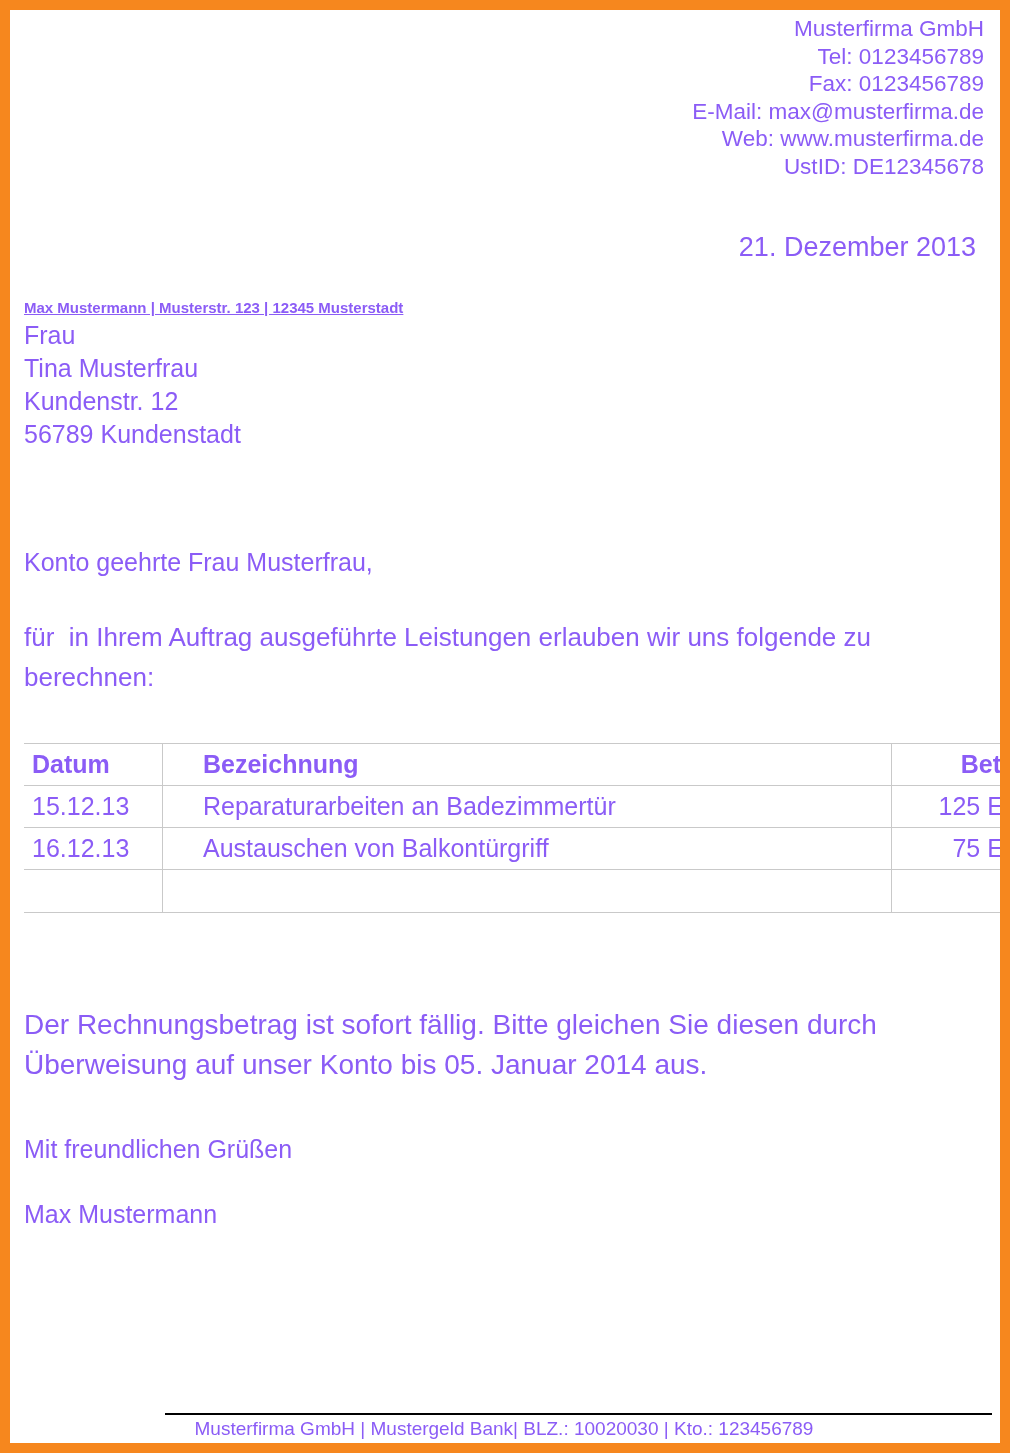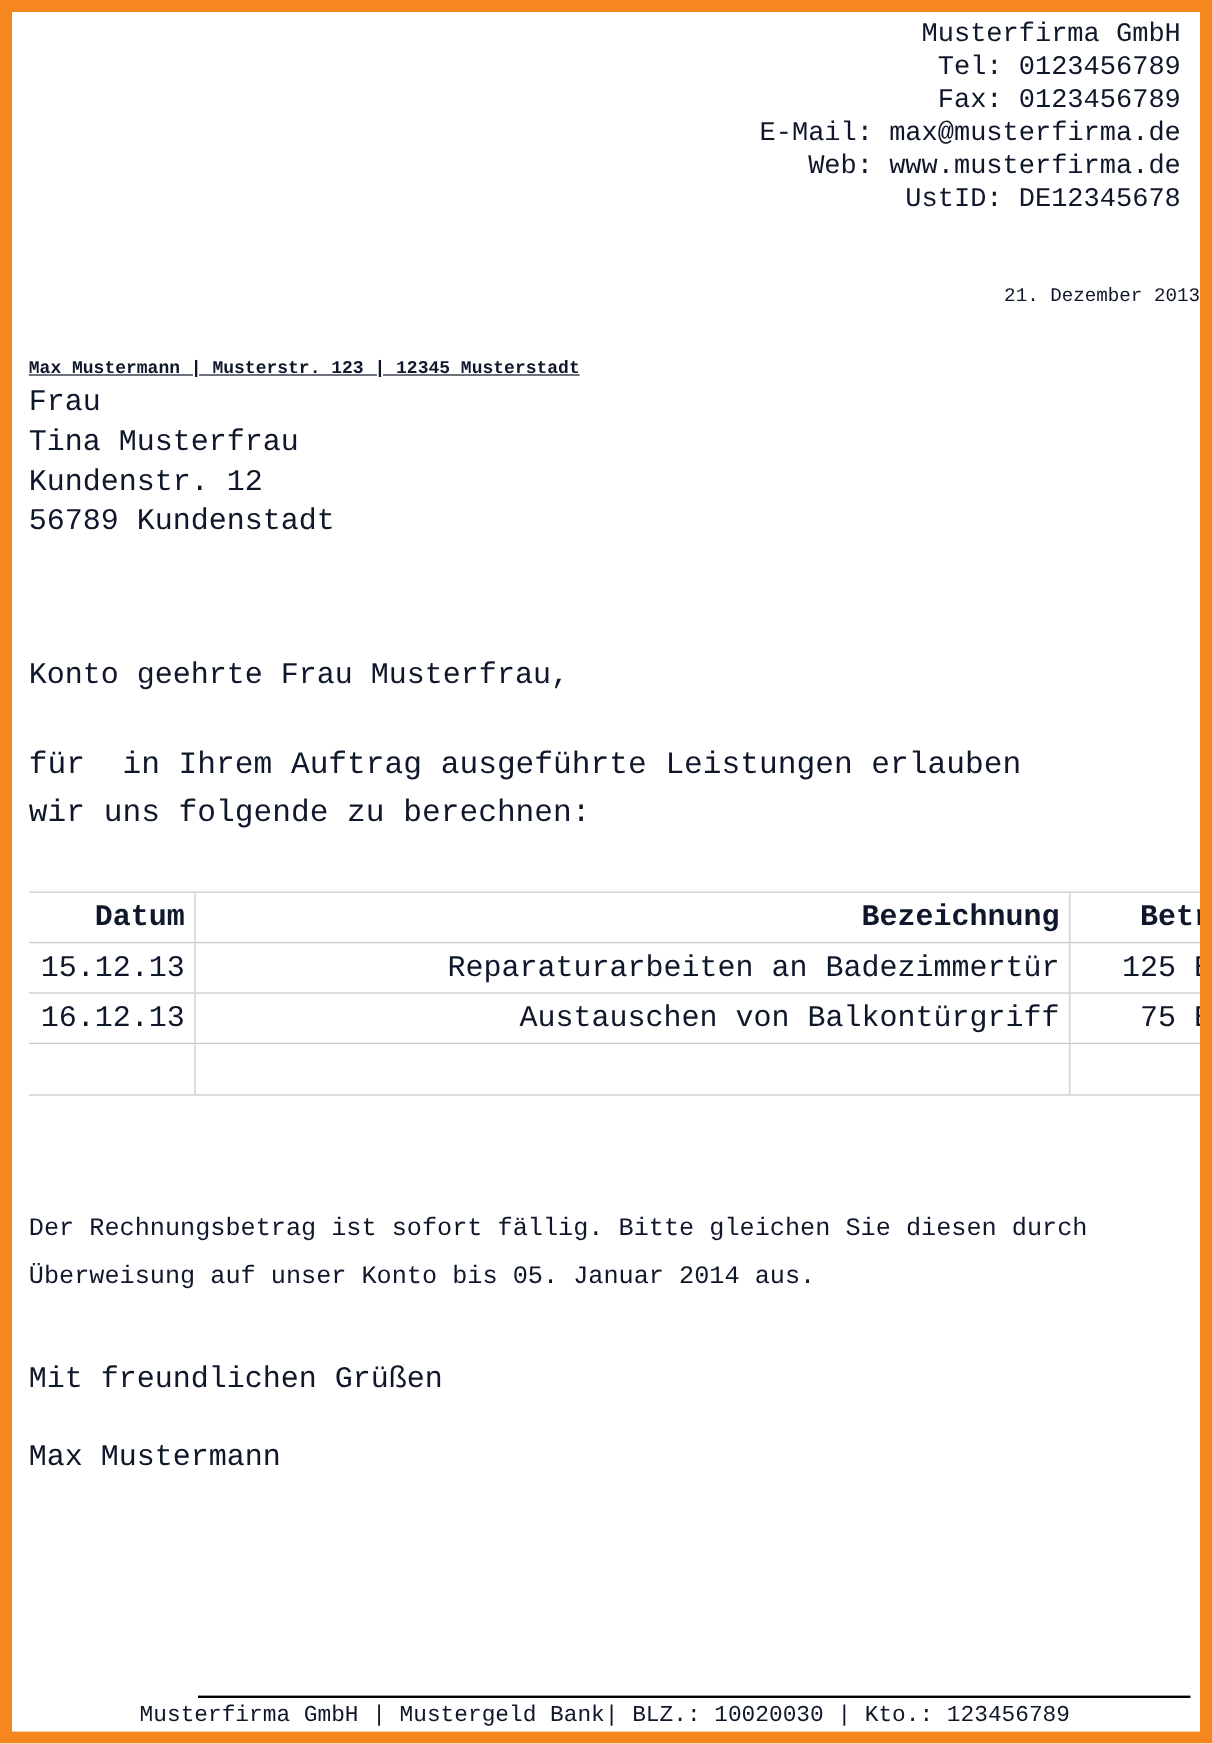--- a/index.html
+++ b/index.html
@@ -2,36 +2,36 @@
 <html><head>
 <meta charset="utf-8">
 <style>
   html, body { margin: 0; padding: 0; background: #ffffff; }
   .page {
     width: 1010px;
     height: 1453px;
     box-sizing: border-box;
     border: 10px solid #f6871e;
     background: #ffffff;
-    font-family: Liberation Mono, monospace;
-    color: #0f172a;
+    font-family: Liberation Sans, sans-serif;
+    color: #8b5cf6;
     position: relative;
     overflow: hidden;
   }
   .company-block {
     text-align: right;
     padding: 5px 16px 0 0;
     font-size: 22.5px;
     line-height: 27.5px;
   }
   .date-line {
     text-align: right;
-    padding-right: 0;
+    padding-right: 24px;
     margin-top: 52px;
-    font-size: 16px;
+    font-size: 27px;
     line-height: 30px;
   }
   .sender-line {
     margin: 36px 0 2px 14px;
     font-size: 15px;
     font-weight: bold;
     text-decoration: underline;
     line-height: 19px;
   }
   .recipient {
@@ -56,21 +56,21 @@
     width: 980px;
     border-collapse: collapse;
     font-size: 25px;
     table-layout: fixed;
   }
   table.items th, table.items td {
     border-top: 1px solid #c9c9c9;
     border-bottom: 1px solid #c9c9c9;
     padding: 6px 8px;
     font-weight: normal;
-    text-align: right;
+    text-align: left;
     overflow: hidden;
     white-space: nowrap;
   }
   table.items th { font-weight: bold; }
   table.items .col-datum  { width: 122px; }
   table.items .col-bez    { width: 680px; border-left: 1px solid #c9c9c9; padding-left: 40px; }
   table.items .col-betrag { width: 140px; border-left: 1px solid #c9c9c9; text-align: right; }
   table.items .empty-row td { height: 30px; }
   .totals {
     margin: 0 16px 0 14px;
@@ -84,21 +84,21 @@
     border-bottom: 1px solid #c9c9c9;
   }
   .total-value {
     display: inline-block;
     width: 112px;
     text-align: right;
   }
   .payment-note {
     margin: 92px 16px 0 14px;
     max-width: 960px;
-    font-size: 21px;
+    font-size: 28px;
     line-height: 40px;
   }
   .closing {
     margin: 48px 0 0 14px;
     font-size: 25px;
     line-height: 33px;
   }
   .signature {
     margin: 32px 0 0 14px;
     font-size: 25px;

